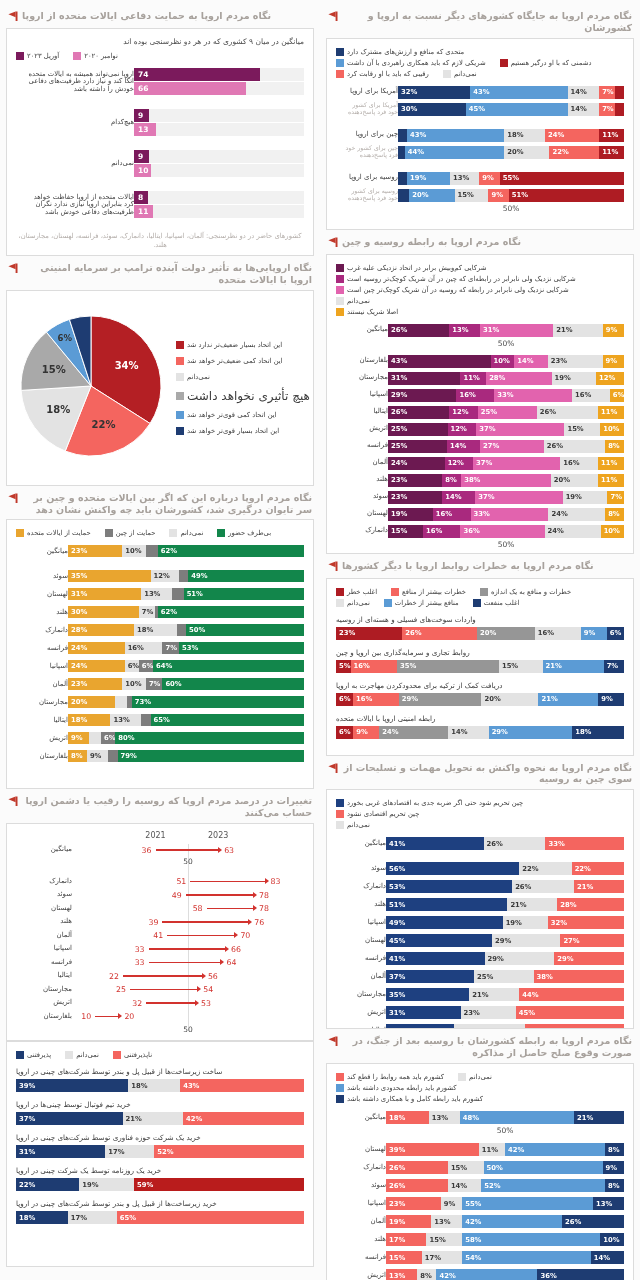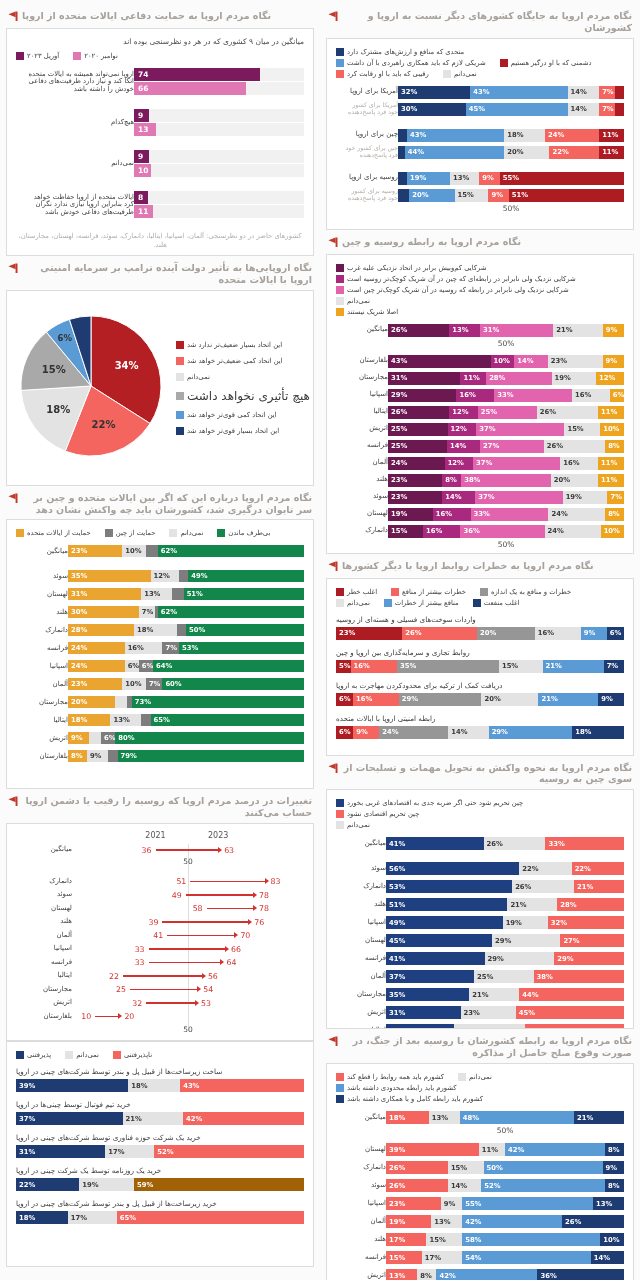--- a/index.html
+++ b/index.html
@@ -200,21 +200,21 @@
           <span class="leg-item" style="margin-right: 14px;">
             <span class="leg-sq" style="background: rgb(125, 125, 125);"></span>
             <span class="leg-lbl">حمایت از چین</span>
           </span>
           <span class="leg-item" style="margin-right: 14px;">
             <span class="leg-sq" style="background: rgb(227, 227, 227);"></span>
             <span class="leg-lbl">نمی‌دانم</span>
           </span>
           <span class="leg-item" style="margin-right: 14px;">
             <span class="leg-sq" style="background: rgb(18, 134, 75);"></span>
-            <span class="leg-lbl">بی‌طرف ماندن</span>
+            <span class="leg-lbl">بی‌طرف حضور</span>
           </span>
         </div>
         <div class="row" style="height: 12px; margin-bottom: 13px;">
           <div class="rowlabel" style="width: 52px; text-align: right;">میانگین</div>
           <div class="track">
             <div class="seg" style="flex-grow: 23; flex-basis: 0px; background: rgb(233, 165, 47);">
               <span style="color: rgb(255, 255, 255);">23%</span>
             </div>
             <div class="seg" style="flex-grow: 10; flex-basis: 0px; background: rgb(227, 227, 227);">
               <span style="color: rgb(58, 58, 58);">10%</span>
@@ -580,21 +580,21 @@
         </div>
         <div class="caption">خرید یک روزنامه توسط یک شرکت چینی در اروپا</div>
         <div class="row" style="height: 13px; margin-bottom: 8px;">
           <div class="track">
             <div class="seg" style="flex-grow: 22; flex-basis: 0px; background: rgb(30, 60, 114);">
               <span style="color: rgb(255, 255, 255);">22%</span>
             </div>
             <div class="seg" style="flex-grow: 19; flex-basis: 0px; background: rgb(227, 227, 227);">
               <span style="color: rgb(58, 58, 58);">19%</span>
             </div>
-            <div class="seg" style="flex-grow: 59; flex-basis: 0px; background: #a16207; text-align: right;">
+            <div class="seg" style="flex-grow: 59; flex-basis: 0px; background: #b91c1c; text-align: right;">
               <span style="color: rgb(255, 255, 255);">59%</span>
             </div>
           </div>
         </div>
         <div class="caption">خرید زیرساخت‌ها از قبیل پل و بندر توسط شرکت‌های چینی در اروپا</div>
         <div class="row" style="height: 13px; margin-bottom: 8px;">
           <div class="track">
             <div class="seg" style="flex-grow: 18; flex-basis: 0px; background: rgb(30, 60, 114);">
               <span style="color: rgb(255, 255, 255);">18%</span>
             </div>

